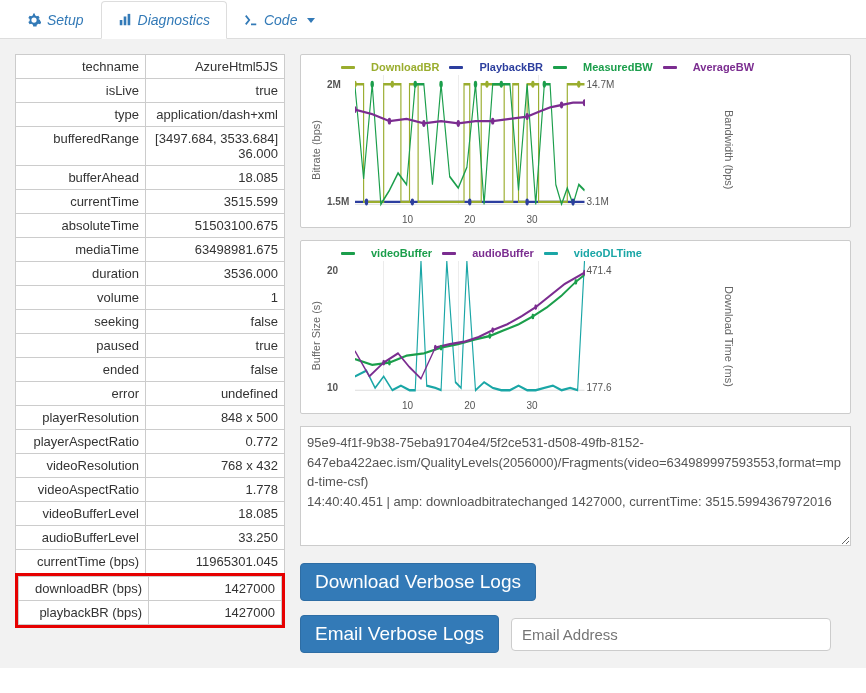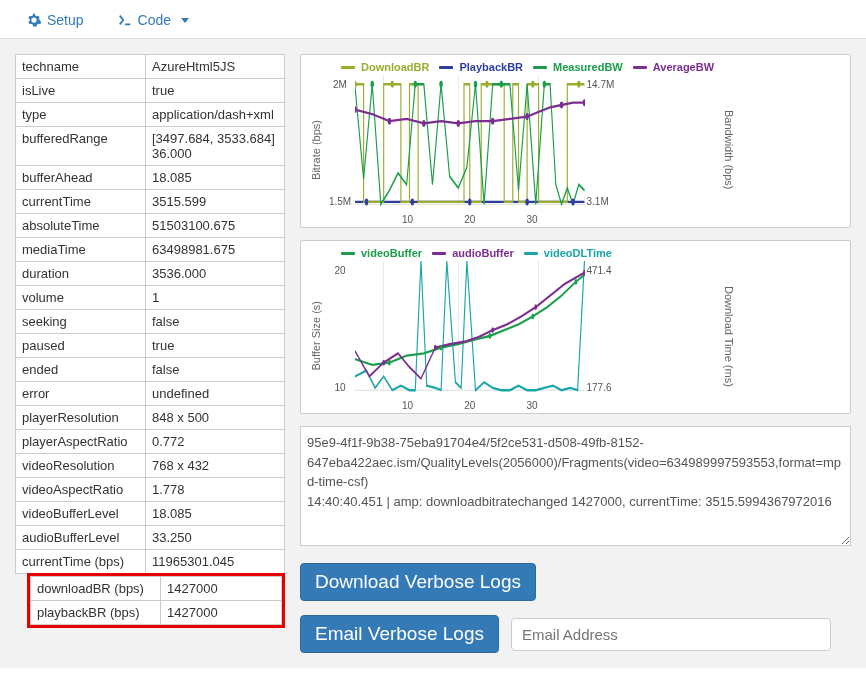--- a/index.html
+++ b/index.html
@@ -21,20 +21,21 @@
   .tab {
     padding: 10px 16px;
     color: #337ab7;
     cursor: pointer;
     display: flex;
     align-items: center;
     gap: 6px;
     border: 1px solid transparent;
     position: relative;
     top: 1px;
+    font-style: italic;
   }
   .tab.active {
     border: 1px solid #ddd;
     border-bottom-color: #fff;
     border-radius: 4px 4px 0 0;
     background: #fff;
     color: #337ab7;
   }
   .tab svg { width: 14px; height: 14px; }
   .caret {
@@ -63,52 +64,52 @@
     flex: 1;
     min-width: 0;
   }
 
   
   table.diag {
     width: 100%;
     border-collapse: collapse;
     background: #fff;
     font-size: 13px;
+    text-align: right;
   }
   table.diag td {
     border: 1px solid #ccc;
     padding: 4px 6px;
     vertical-align: top;
     word-break: break-word;
   }
   table.diag td:first-child { width: 130px; }
   .hl-red-box {
     border: 3px solid #e60000;
     margin-top: -1px;
-    margin-left: 12px;
   }
   .hl-red-box table.diag { border-top: none; }
 
   
   .chartbox {
     background: #fff;
     border: 1px solid #ccc;
     border-radius: 2px;
     padding: 6px 6px 2px 6px;
     margin-bottom: 12px;
   }
   .legend {
     display: flex;
     gap: 10px;
     font-size: 11px;
     font-weight: 600;
     margin: 0 0 2px 34px;
     flex-wrap: wrap;
   }
-  .legend span { display: flex; align-items: center; gap: 6px; }
+  .legend span { display: flex; align-items: center; gap: 16px; }
   .legend .swatch {
     width: 14px; height: 3px; border-radius: 1px;
   }
   .chart-body {
     display: flex;
     align-items: stretch;
     height: 150px;
   }
   .axis-v {
     width: 18px;
@@ -127,21 +128,21 @@
   .ticks-left, .ticks-right {
     width: 30px;
     display: flex;
     flex-direction: column;
     justify-content: space-between;
     font-size: 10px;
     color: #555;
     padding: 4px 2px 18px 2px;
   }
   .ticks-right { text-align: left; }
-  .ticks-left { text-align: center; }
+  .ticks-left { text-align: left; font-weight: bold; }
   .plot {
     flex: 1;
     position: relative;
   }
   .plot svg { width: 100%; height: 100%; display: block; }
   .xticks {
     position: absolute;
     left: 0; right: 0; bottom: 0;
     display: flex;
     justify-content: space-between;
@@ -191,20 +192,28 @@
 </style>
 </head>
 <body>
 
 <div class="tabs">
   <div class="tab">
     <svg viewBox="0 0 16 16" fill="#337ab7">
         <path d="M8 5a3 3 0 100 6 3 3 0 000-6zm7 3a7 7 0 01-.1 1.1l1.6 1.2-1.5 2.6-1.9-.6a6 6 0 01-1.9 1.1l-.3 2H7.1l-.3-2a6 6 0 01-1.9-1.1l-1.9.6L1.5 10.3 3.1 9.1A7 7 0 013 8a7 7 0 01.1-1.1L1.5 5.7 3 3.1l1.9.6A6 6 0 016.8 2.6l.3-2h1.8l.3 2a6 6 0 011.9 1.1l1.9-.6 1.5 2.6-1.6 1.2A7 7 0 0115 8z"></path>
       </svg>
     <span>Setup</span>
+  </div>
+  <div class="tab active">
+    <svg viewBox="0 0 16 16" fill="#337ab7">
+        <rect x="2" y="8" width="3" height="6"></rect>
+        <rect x="6.5" y="4" width="3" height="10"></rect>
+        <rect x="11" y="1" width="3" height="13"></rect>
+      </svg>
+    <span>Diagnostics</span>
   </div>
   <div class="tab">
     <svg viewBox="0 0 16 16" fill="none" stroke="#337ab7" stroke-width="2">
         <path d="M2 3l4 5-4 5"></path>
         <path d="M8 13h6"></path>
       </svg>
     <span>Code</span>
     <span class="caret"></span>
   </div>
 </div>

